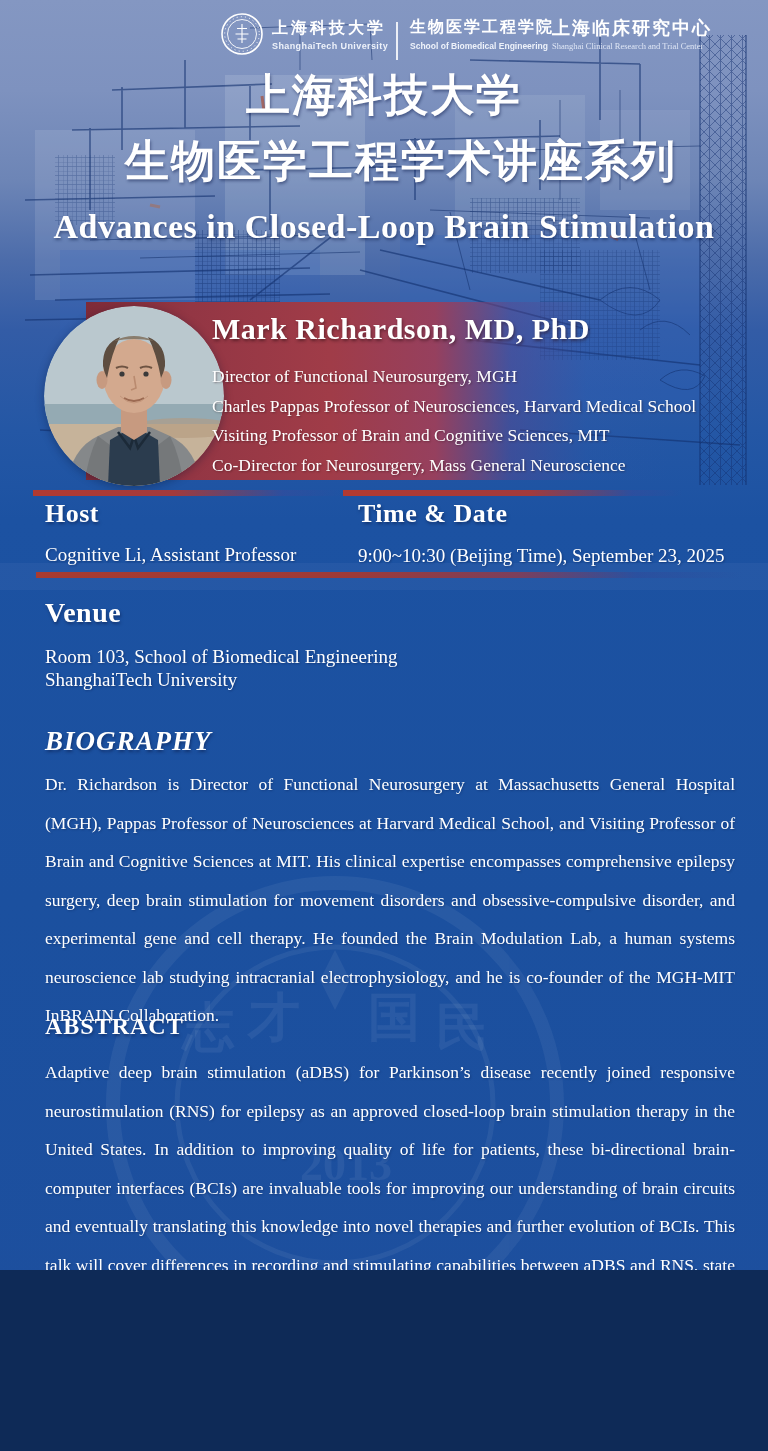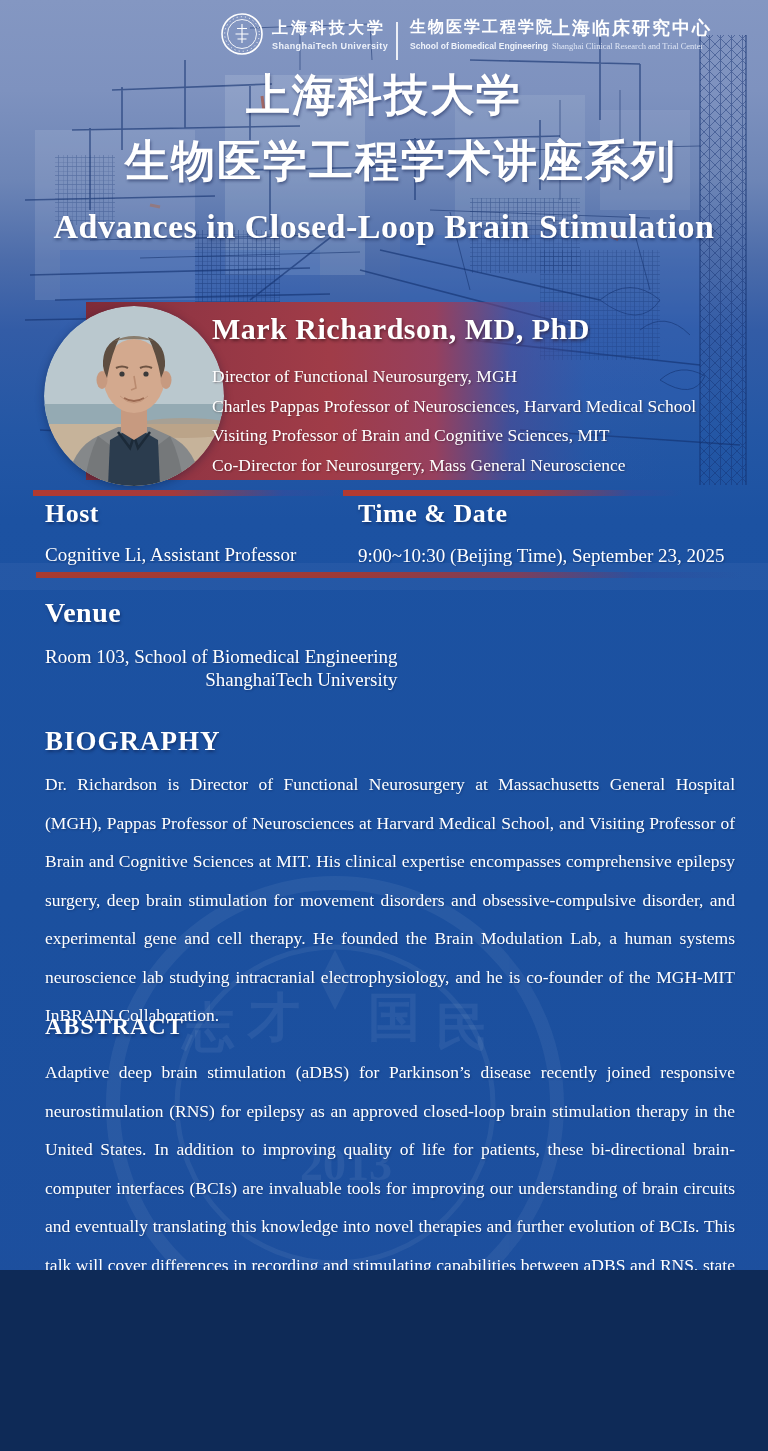--- a/index.html
+++ b/index.html
@@ -54,25 +54,25 @@
     background:linear-gradient(90deg,#a83b30 0%,#9d3a38 45%,#7c3f5c 68%,rgba(50,70,150,.45) 85%,rgba(30,70,150,0) 100%);}
   .band{position:absolute;left:0;top:563px;width:768px;height:27px;background:rgba(120,150,210,.10);}
   .sec-head{font-size:26px;font-weight:bold;letter-spacing:.5px;text-shadow:1px 2px 3px rgba(10,25,70,.5);}
   .detail-val{font-size:19px;text-shadow:1px 1px 2px rgba(10,25,70,.4);white-space:nowrap;}
   .host-head{position:absolute;left:45px;top:499px;}
   .host-val{position:absolute;left:45px;top:544px;}
   .time-head{position:absolute;left:358px;top:499px;text-align:center;}
   .time-val{position:absolute;left:358px;top:516px;margin-top:29px;}
   .venue-head{position:absolute;left:45px;top:597px;}
   .venue-lines{position:absolute;left:45px;top:646px;font-size:19px;line-height:22.5px;
-    text-shadow:1px 1px 2px rgba(10,25,70,.4);text-align:right;}
+    text-shadow:1px 1px 2px rgba(10,25,70,.4);}
 
   
   .bio-head{position:absolute;left:45px;top:726px;font-size:27px;font-weight:bold;
-    letter-spacing:1px;text-shadow:1px 2px 3px rgba(10,25,70,.5);}
+    letter-spacing:1px;text-shadow:1px 2px 3px rgba(10,25,70,.5);font-style:italic;}
   .bio-text{position:absolute;left:45px;top:765px;width:690px;font-size:17.5px;line-height:38.5px;
     text-align:justify;text-shadow:1px 1px 2px rgba(10,25,70,.35);}
   .abs-head{position:absolute;left:45px;top:1013px;font-size:24px;font-weight:bold;
     letter-spacing:1px;text-shadow:1px 2px 3px rgba(10,25,70,.5);}
   .abs-text{position:absolute;left:45px;top:1053px;width:690px;font-size:17.5px;line-height:38.5px;
     text-align:justify;text-shadow:1px 1px 2px rgba(10,25,70,.35);}
 
   .watermark{position:absolute;left:0;top:850px;pointer-events:none;}
   .skyline{position:absolute;left:0;top:1320px;}
   .bottom-bar{position:absolute;left:0;top:1437px;width:768px;height:14px;background:#123066;}

